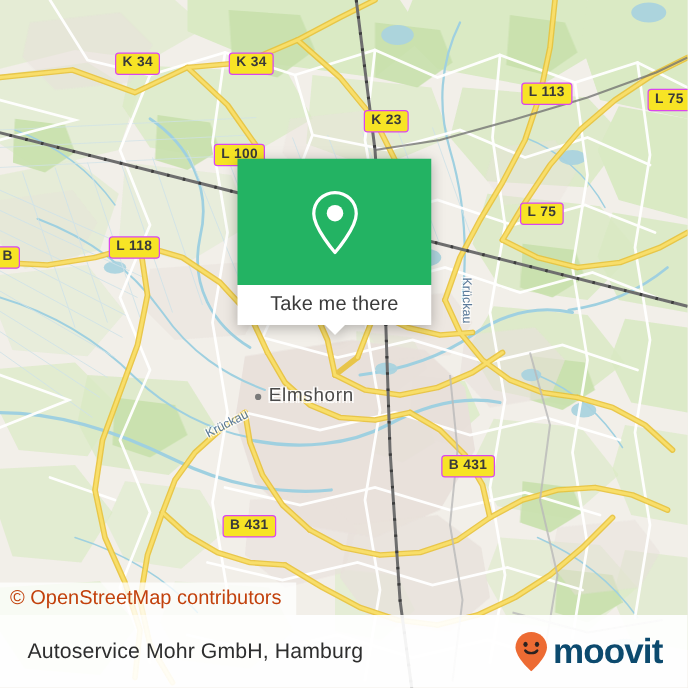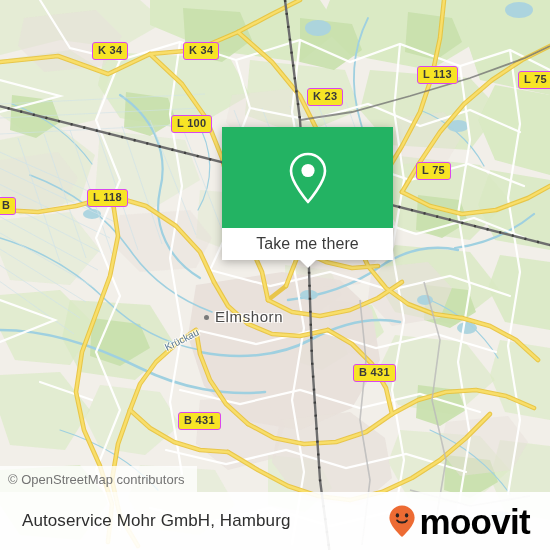--- a/index.html
+++ b/index.html
@@ -82,23 +82,22 @@
        1px -1px 0 rgba(255,255,255,.8),
       -1px  1px 0 rgba(255,255,255,.8),
        1px  1px 0 rgba(255,255,255,.8);
   }
 
   
   #popup-card {
     position: absolute;
     left: 190px;
     top: 127px;
-    width: 171px;
+    width: 155px;
     filter: drop-shadow(0 2px 5px rgba(0,0,0,.28));
-    margin-left: 32px;
   }
   #popup-card-top {
     height: 101px;
     background: #23b363;
     display: flex;
     align-items: center;
     justify-content: center;
   }
   #popup-card-bottom {
     height: 32px;
@@ -129,22 +128,22 @@
   #attribution {
     position: absolute;
     left: 0;
     top: 466px;
     height: 26px;
     padding: 0 12px 0 8px;
     display: flex;
     align-items: center;
     background: rgba(255,255,255,.78);
     font-family: "Liberation Sans", sans-serif;
-    font-size: 13px;
-    color: #737373;
+    font-size: 16px;
+    color: #c2410c;
     white-space: nowrap;
     text-align: center;
   }
 
   
   #bottom-bar {
     position: absolute;
     left: 0;
     top: 492px;
     width: 550px;
@@ -164,23 +163,23 @@
     letter-spacing: .1px;
     white-space: nowrap;
   }
   #brand {
     display: flex;
     align-items: center;
     gap: 2px;
   }
   #brand-name {
     font-family: "Liberation Sans", sans-serif;
-    font-size: 35px;
+    font-size: 28px;
     font-weight: bold;
-    color: #000000;
+    color: #0c4a6e;
     letter-spacing: -0.7px;
     line-height: 1;
   }
 </style>
 </head>
 <body>
 
 <div id="screen">
 
   <div id="map">
@@ -398,21 +397,21 @@
 
       <g stroke="#b9b9b9" stroke-width="1.6" fill="none" opacity="0.8">
         <path d="M360,300 L366,360 L360,420 L370,480 L362,545"></path>
         <path d="M424,282 L440,340 L432,400 L446,460 L436,520"></path>
         <path d="M410,490 L470,506 L530,496"></path>
       </g>
     </svg>
 
     <div class="shield" style="left:92px;  top:42px;">K 34</div>
     <div class="shield" style="left:183px; top:42px;">K 34</div>
-    <div class="shield" style="left:291px; top:88px;margin-left:16px;">K 23</div>
+    <div class="shield" style="left:291px; top:88px;">K 23</div>
     <div class="shield" style="left:417px; top:66px;text-align:center;">L 113</div>
     <div class="shield" style="left:518px; top:71px;">L 75</div>
     <div class="shield" style="left:171px; top:115px;text-align:center;">L 100</div>
     <div class="shield" style="left:416px; top:162px;">L 75</div>
     <div class="shield" style="left:87px;  top:189px;">L 118</div>
     <div class="shield" style="left:-4px;  top:197px;">B</div>
     <div class="shield" style="left:353px; top:364px;">B 431</div>
     <div class="shield" style="left:178px; top:412px;">B 431</div>
 
     <div class="place-dot" style="left:204px; top:315px;"></div>

